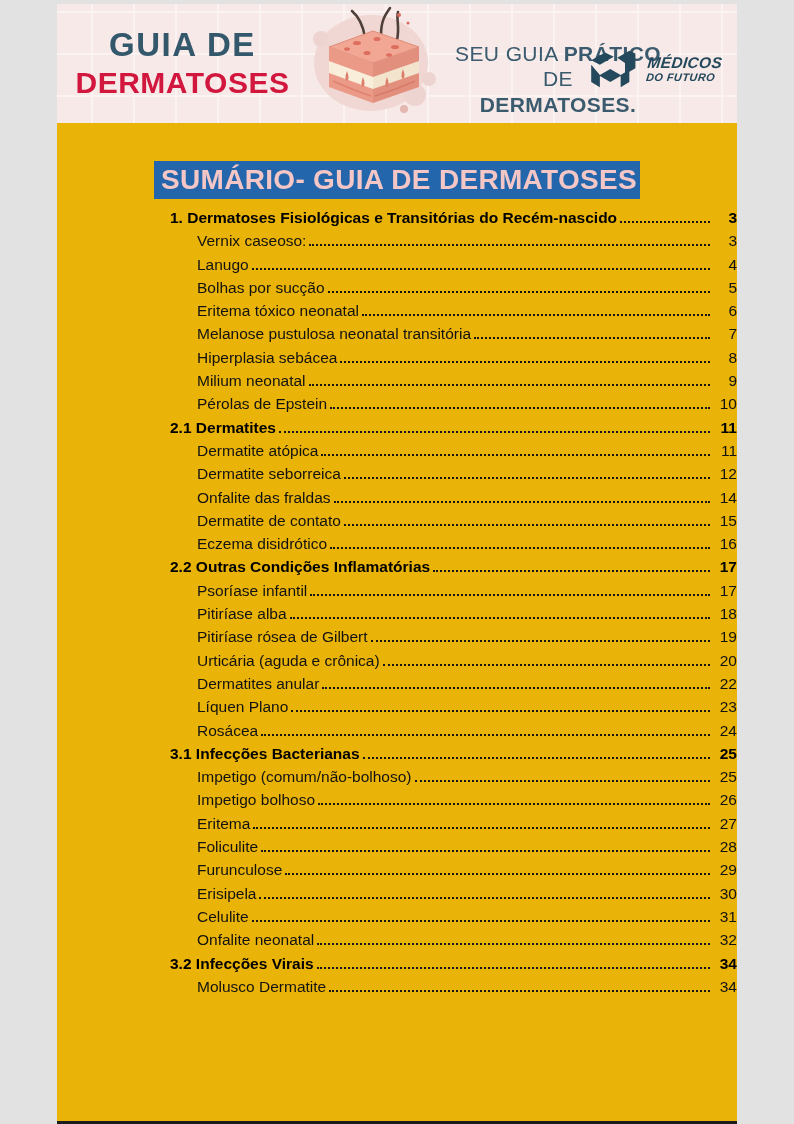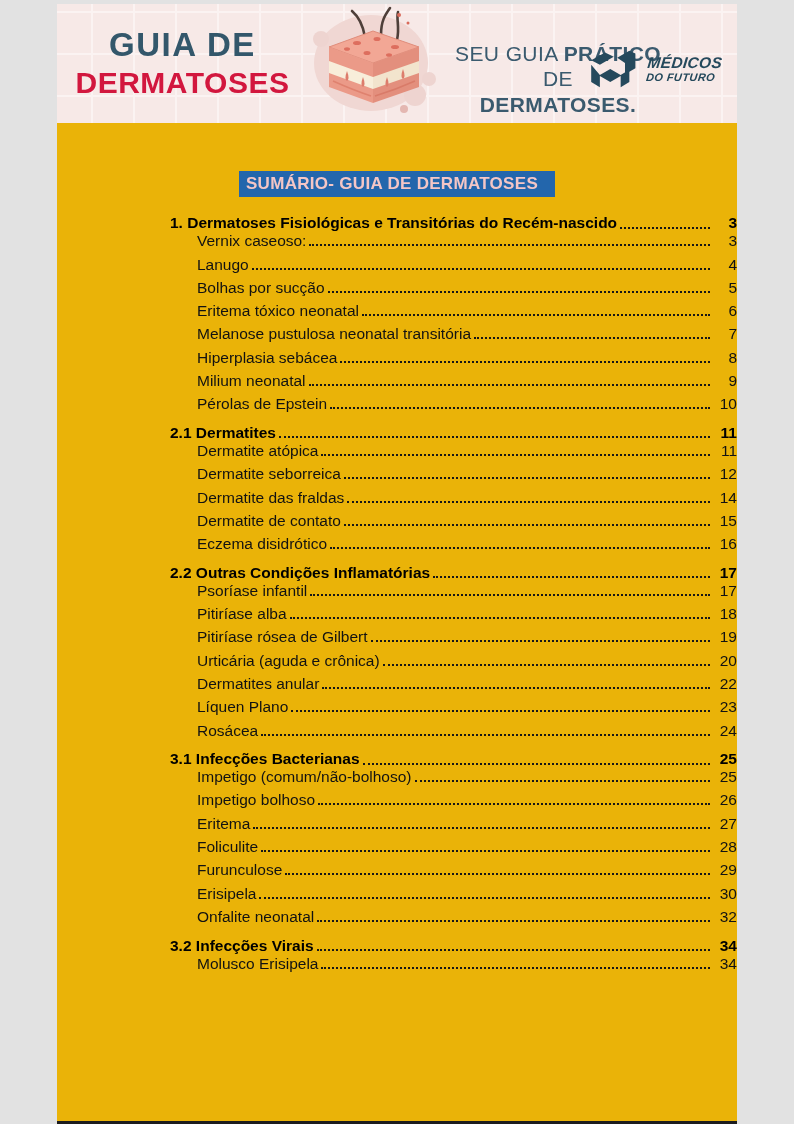--- a/index.html
+++ b/index.html
@@ -34,28 +34,28 @@
 
   .logo { position:absolute; right:16px; top:42px; display:flex; align-items:center; gap:9px; color:#25495c; }
   .logo-text { font-style:italic; font-weight:800; transform:skewX(-6deg); line-height:1; text-align:left; }
   .logo-text .l1 { font-size:15.5px; letter-spacing:0.3px; }
   .logo-text .l2 { font-size:11px; margin-top:1px; letter-spacing:0.4px; }
 
   
   .sumario-title { text-align:center; margin:37px 0 12px 0; }
   .sumario-title .hl {
     background:#2366ac; color:#f4c6c6;
-    font-size:17px; font-weight:bold; letter-spacing:0.3px;
-    padding:3px 17px 4px 7px;
+    font-size:28px; font-weight:bold; letter-spacing:0.3px;
+    padding:3px 3px 4px 7px;
   }
 
   
   .toc { margin-left:113px; width:567px; }
   .toc-row { display:flex; align-items:baseline; height:23.3px; font-size:15.5px; color:#121212; }
-  .toc-row.level-1 { font-weight:bold; color:#000;align-items:flex-end; }
+  .toc-row.level-1 { font-weight:bold; color:#000; }
   .toc-row.level-2 { padding-left:27px; }
   .toc-label { white-space:nowrap; }
   .leader { flex:1; min-width:18px; border-bottom:2px dotted #161616; margin:0 3px 4px 3px; }
   .level-1 .leader { border-bottom-width:2.5px; margin-bottom:3.5px; }
   .toc-page { text-align:right; min-width:24px; white-space:nowrap; }
 
   
   .bottom-bar { position:absolute; left:0; bottom:0; width:100%; height:7px; background:#1c1c1e; }
 </style>
 </head>
@@ -184,21 +184,21 @@
           <span class="toc-label">Dermatite atópica</span>
           <span class="leader"></span>
           <span class="toc-page">11</span>
         </div>
         <div class="toc-row level-2">
           <span class="toc-label">Dermatite seborreica</span>
           <span class="leader"></span>
           <span class="toc-page">12</span>
         </div>
         <div class="toc-row level-2">
-          <span class="toc-label">Dermatite das fraldas</span>
+          <span class="toc-label">Onfalite das fraldas</span>
           <span class="leader"></span>
           <span class="toc-page">14</span>
         </div>
         <div class="toc-row level-2">
           <span class="toc-label">Dermatite de contato</span>
           <span class="leader"></span>
           <span class="toc-page">15</span>
         </div>
         <div class="toc-row level-2">
           <span class="toc-label">Eczema disidrótico</span>
@@ -274,31 +274,36 @@
           <span class="toc-label">Furunculose</span>
           <span class="leader"></span>
           <span class="toc-page">29</span>
         </div>
         <div class="toc-row level-2">
           <span class="toc-label">Erisipela</span>
           <span class="leader"></span>
           <span class="toc-page">30</span>
         </div>
         <div class="toc-row level-2">
+          <span class="toc-label">Celulite</span>
+          <span class="leader"></span>
+          <span class="toc-page">31</span>
+        </div>
+        <div class="toc-row level-2">
           <span class="toc-label">Onfalite neonatal</span>
           <span class="leader"></span>
           <span class="toc-page">32</span>
         </div>
         <div class="toc-row level-1">
           <span class="toc-label">3.2 Infecções Virais</span>
           <span class="leader"></span>
           <span class="toc-page">34</span>
         </div>
         <div class="toc-row level-2">
-          <span class="toc-label">Molusco Erisipela</span>
+          <span class="toc-label">Molusco Dermatite</span>
           <span class="leader"></span>
           <span class="toc-page">34</span>
         </div>
       </nav>
   </main>
 
   <footer class="bottom-bar"></footer>
 </div>
 
 </body></html>

